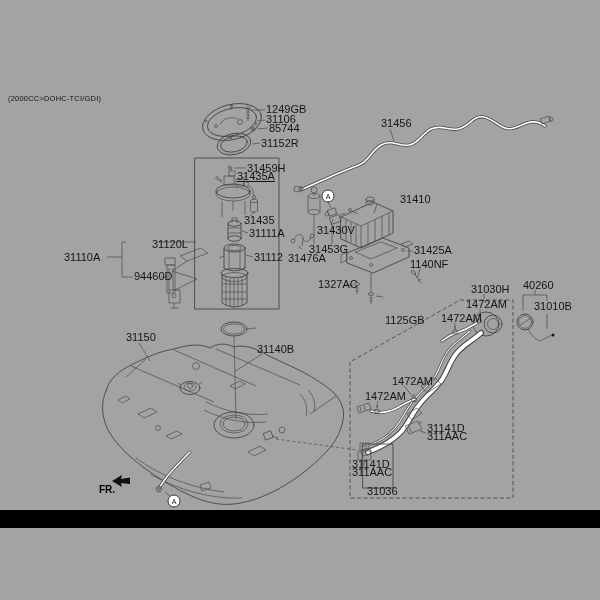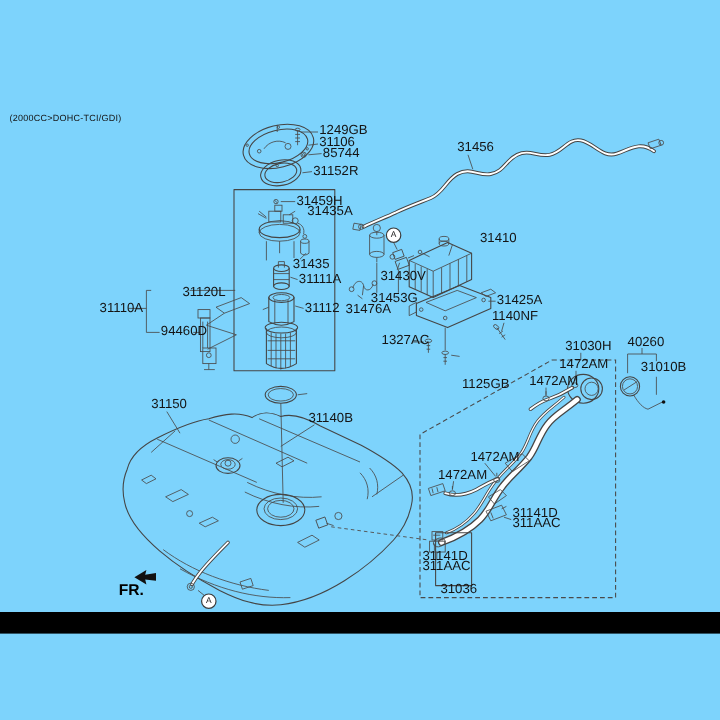--- a/index.html
+++ b/index.html
@@ -1,24 +1,24 @@
 <!DOCTYPE html>
 <html><head>
 <meta charset="utf-8">
 <style>
   html,body{margin:0;padding:0;background:#fff;}
-  .stage{position:relative;width:600px;height:600px;background:#7dd3fc;overflow:hidden;
+  .stage{position:relative;width:600px;height:600px;background:#a3a3a3;overflow:hidden;
          font-family:"Liberation Sans",sans-serif;}
   .title{position:absolute;left:8px;top:94px;font-size:7.5px;color:#141414;letter-spacing:.2px;}
   #labels-layer{position:absolute;left:0;top:0;width:600px;height:600px;pointer-events:none;}
   .part-label{position:absolute;font-size:11px;line-height:8px;color:#141414;white-space:nowrap;}
   .marker{position:absolute;width:11px;height:11px;border:1px solid #3a3a3a;border-radius:50%;
           font-size:7px;line-height:11px;text-align:center;color:#141414;
           transform:translate(-50%,-50%);background:#fff;}
-  #fr-label{position:absolute;left:99px;top:484px;font-size:13px;font-weight:bold;color:#000;}
+  #fr-label{position:absolute;left:99px;top:484px;font-size:10px;font-weight:bold;color:#000;}
   .black-bar{position:absolute;left:0;top:510px;width:600px;height:18px;background:#000;}
   svg{position:absolute;left:0;top:0;}
   .ln{fill:none;stroke:#454545;stroke-width:.9;stroke-linecap:round;stroke-linejoin:round;}
   .thin{fill:none;stroke:#4a4a4a;stroke-width:.7;}
   .dash{fill:none;stroke:#4a4a4a;stroke-width:.9;stroke-dasharray:4 2.5;}
   .dashlead{fill:none;stroke:#555;stroke-width:.8;stroke-dasharray:3 2.5;}
   .tube-o{fill:none;stroke:#454545;stroke-width:3.2;stroke-linecap:round;}
   .tube-i{fill:none;stroke:#ffffff;stroke-width:1.6;stroke-linecap:round;}
   .neck-o{fill:none;stroke:#454545;stroke-width:6;stroke-linecap:round;}
   .neck-i{fill:none;stroke:#ffffff;stroke-width:3.8;stroke-linecap:round;}
@@ -259,27 +259,27 @@
     </g>
   </svg>
 
   <div class="title">(2000CC&gt;DOHC-TCI/GDI)</div>
   <div id="labels-layer">
       <span class="part-label" style="left: 266px; top: 105px;">1249GB</span>
       <span class="part-label" style="left: 266px; top: 115px;">31106</span>
       <span class="part-label" style="left: 269px; top: 124px;">85744</span>
       <span class="part-label" style="left: 261px; top: 139px;">31152R</span>
       <span class="part-label" style="left: 247px; top: 164px;">31459H</span>
-      <span class="part-label" style="left: 256px; top: 172px;">31435A</span>
+      <span class="part-label" style="left: 237px; top: 172px; text-decoration: underline;">31435A</span>
       <span class="part-label" style="left: 244px; top: 216px;">31435</span>
       <span class="part-label" style="left: 249px; top: 229px;">31111A</span>
       <span class="part-label" style="left: 254px; top: 253px;">31112</span>
       <span class="part-label" style="left: 257px; top: 324px; margin-top: 21px;">31140B</span>
       <span class="part-label" style="left: 127px; top: 240px; padding-left: 25px;">31120L</span>
-      <span class="part-label" style="left: 83px; top: 253px;">31110A</span>
+      <span class="part-label" style="left: 64px; top: 253px;">31110A</span>
       <span class="part-label" style="left: 134px; top: 272px;">94460D</span>
       <span class="part-label" style="left: 126px; top: 333px;">31150</span>
       <span class="part-label" style="left: 381px; top: 119px;">31456</span>
       <span class="part-label" style="left: 367px; top: 195px; margin-left: 33px;">31410</span>
       <span class="part-label" style="left: 317px; top: 226px;">31430V</span>
       <span class="part-label" style="left: 309px; top: 245px;">31453G</span>
       <span class="part-label" style="left: 288px; top: 254px;">31476A</span>
       <span class="part-label" style="left: 414px; top: 246px;">31425A</span>
       <span class="part-label" style="left: 410px; top: 260px;">1140NF</span>
       <span class="part-label" style="left: 318px; top: 280px;">1327AC</span>

